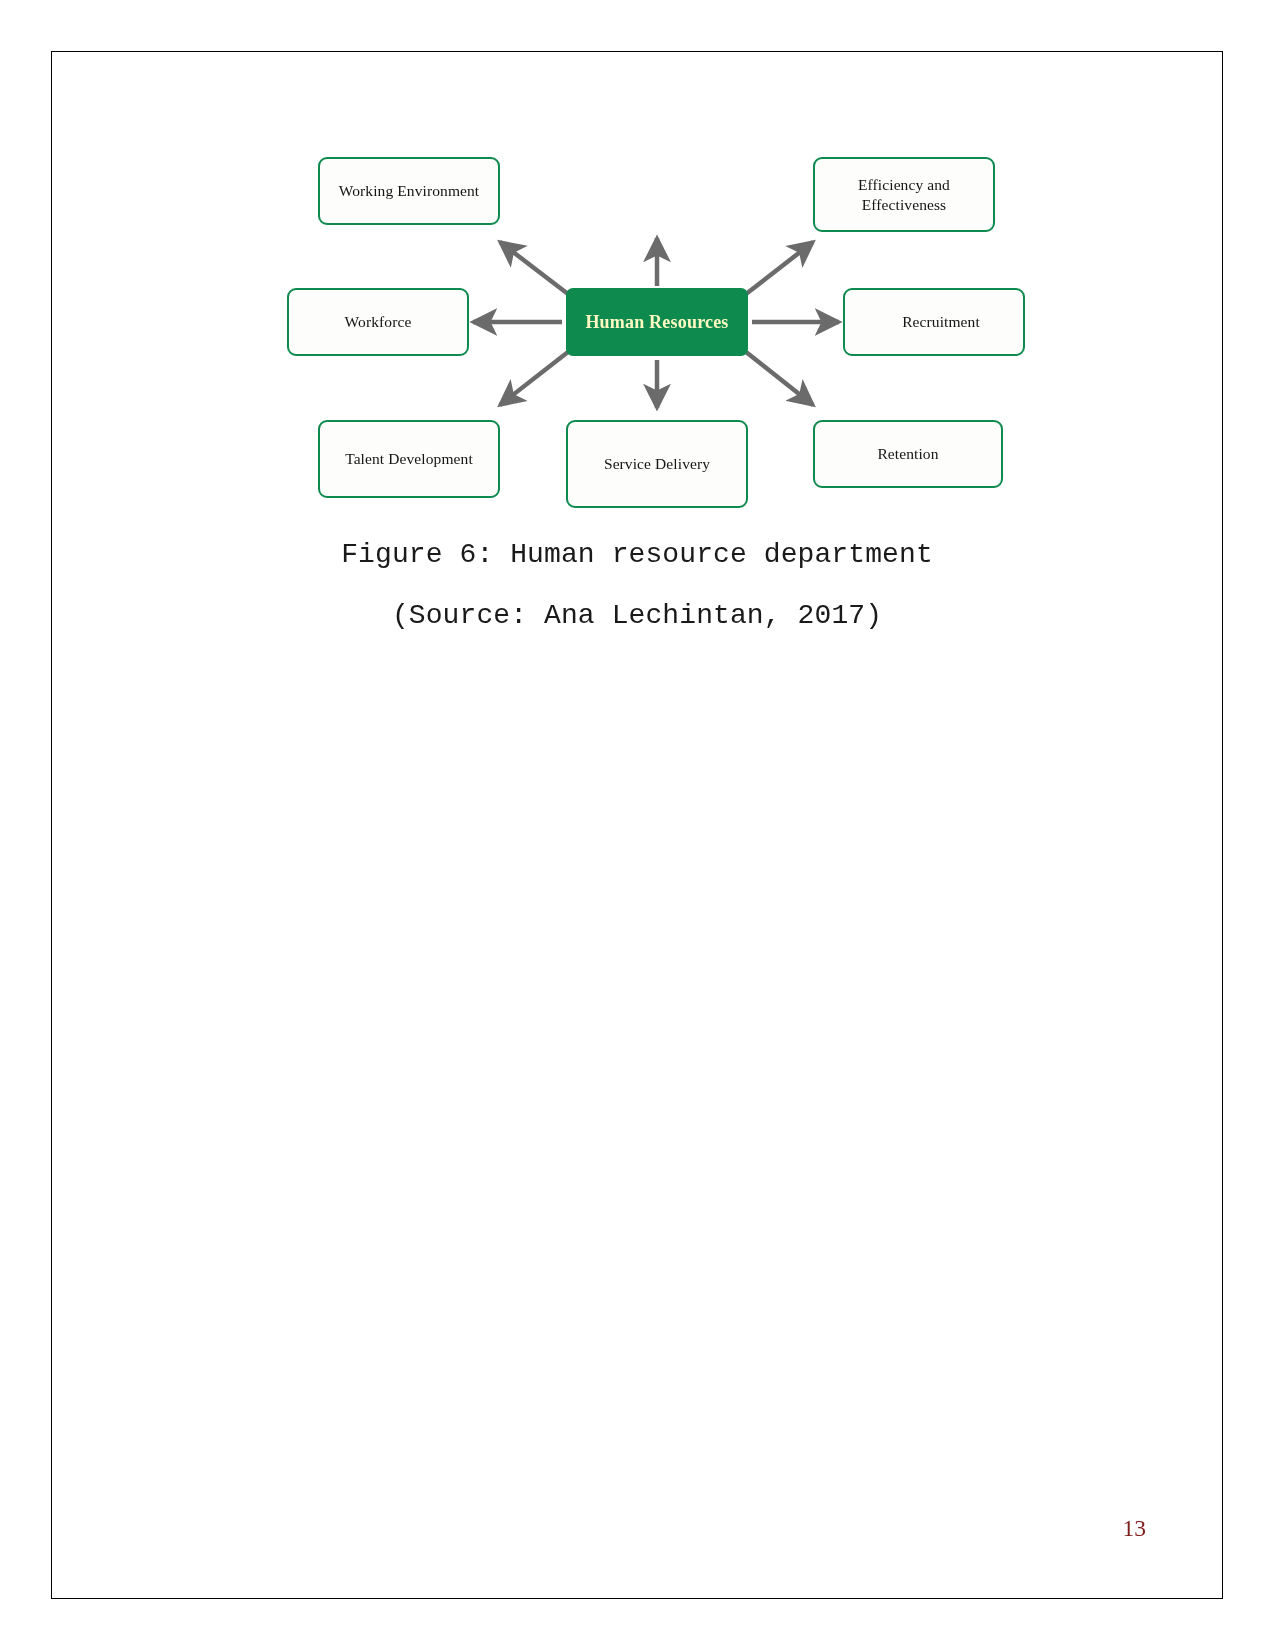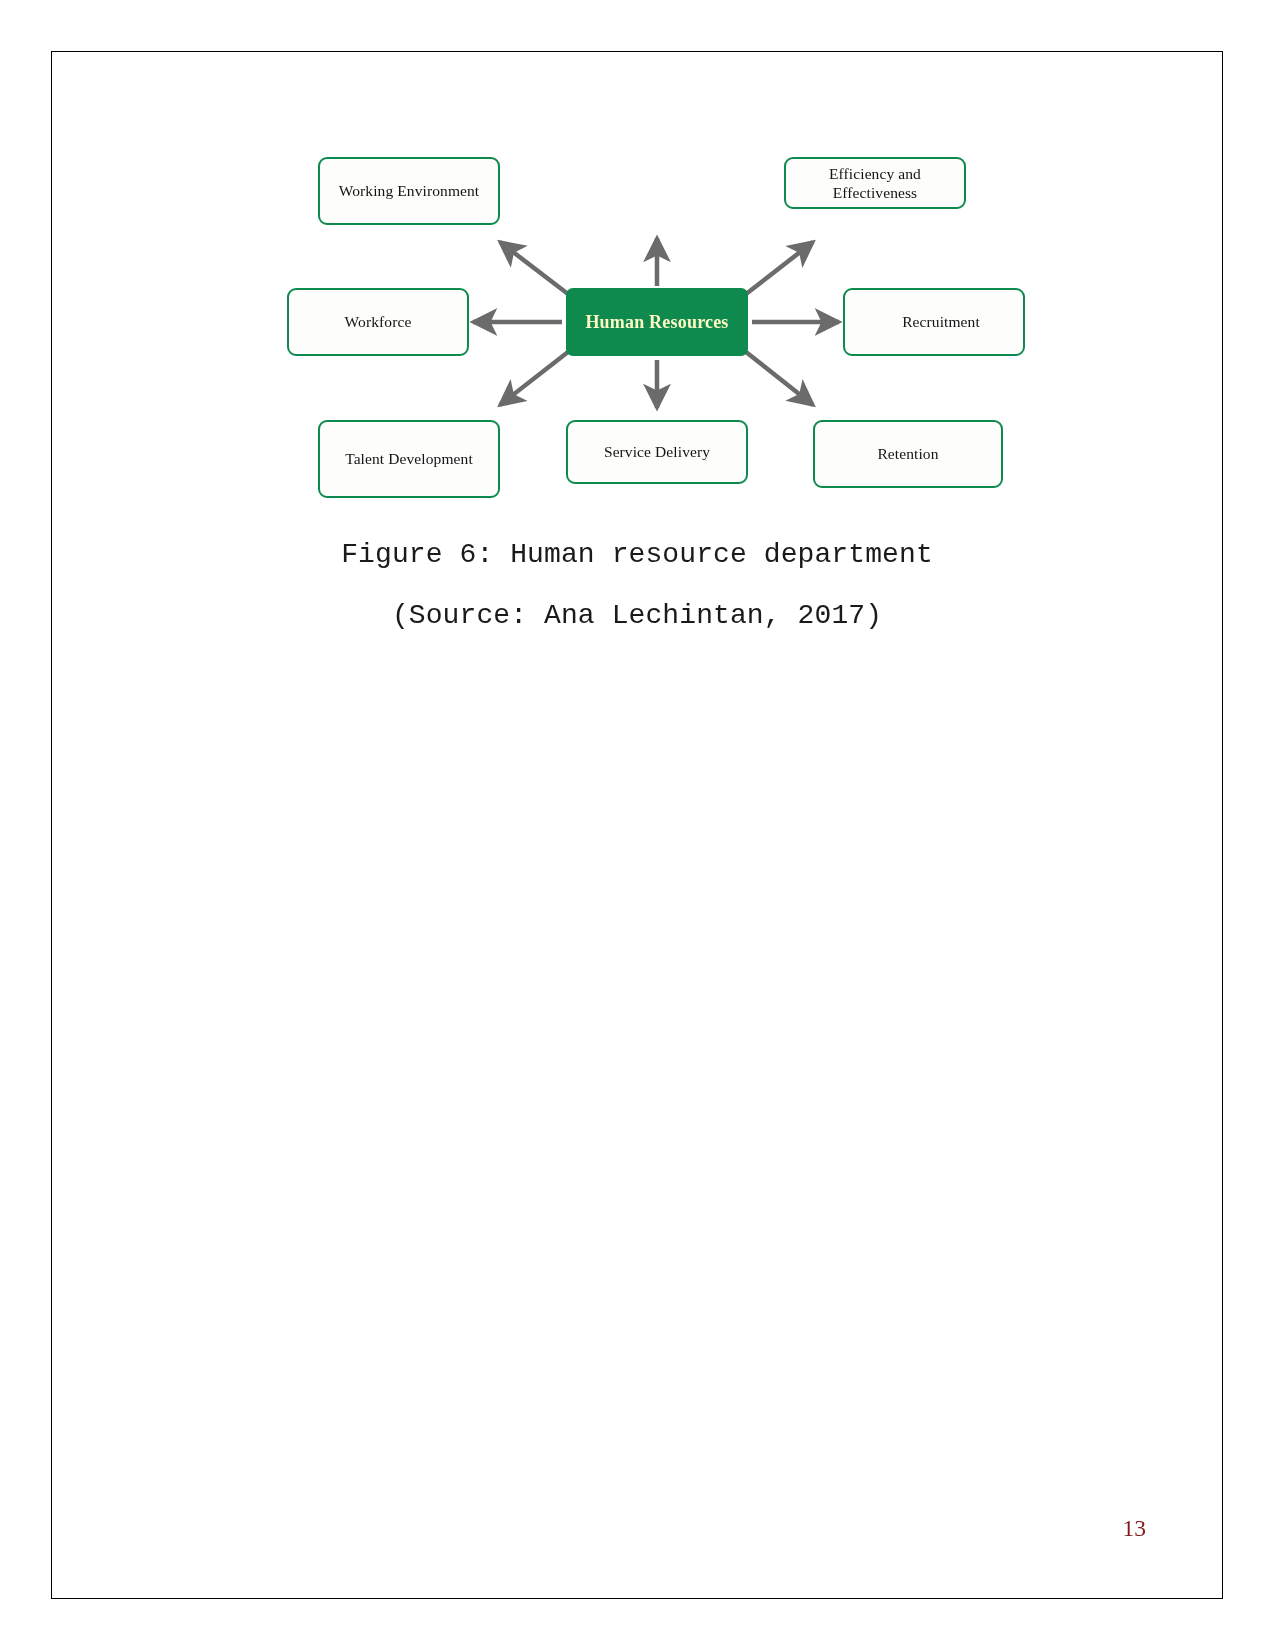--- a/index.html
+++ b/index.html
@@ -85,28 +85,28 @@
     color: #fef9c3;
     font-weight: bold;
     font-size: 18px;
     letter-spacing: 0.2px;
     z-index: 4;
   }
 
   
   .n-working-environment { left: 86px;  top: 15px;  width: 182px; height: 68px; }
   .n-compensation        { left: 334px; top: 15px;  width: 182px; height: 68px; }
-  .n-efficiency          { left: 552px; top: 15px;  width: 182px; height: 52px; }
+  .n-efficiency          { left: 581px; top: 15px;  width: 182px; height: 75px; }
 
   .n-workforce           { left: 55px;  top: 146px; width: 182px; height: 68px; }
   .n-center              { left: 334px; top: 146px; width: 182px; height: 68px; }
   .n-recruitment         { left: 611px; top: 146px; width: 182px; height: 68px; padding-left: 14px; }
 
   .n-talent              { left: 86px;  top: 278px; width: 182px; height: 78px; }
-  .n-service             { left: 334px; top: 278px; width: 182px; height: 64px; }
+  .n-service             { left: 334px; top: 278px; width: 182px; height: 88px; }
   .n-retention           { left: 581px; top: 278px; width: 190px; height: 68px; }
 
   
   .caption {
     position: absolute;
     left: 0;
     width: 100%;
     text-align: center;
     font-family: Liberation Mono, monospace;
     font-size: 28px;

